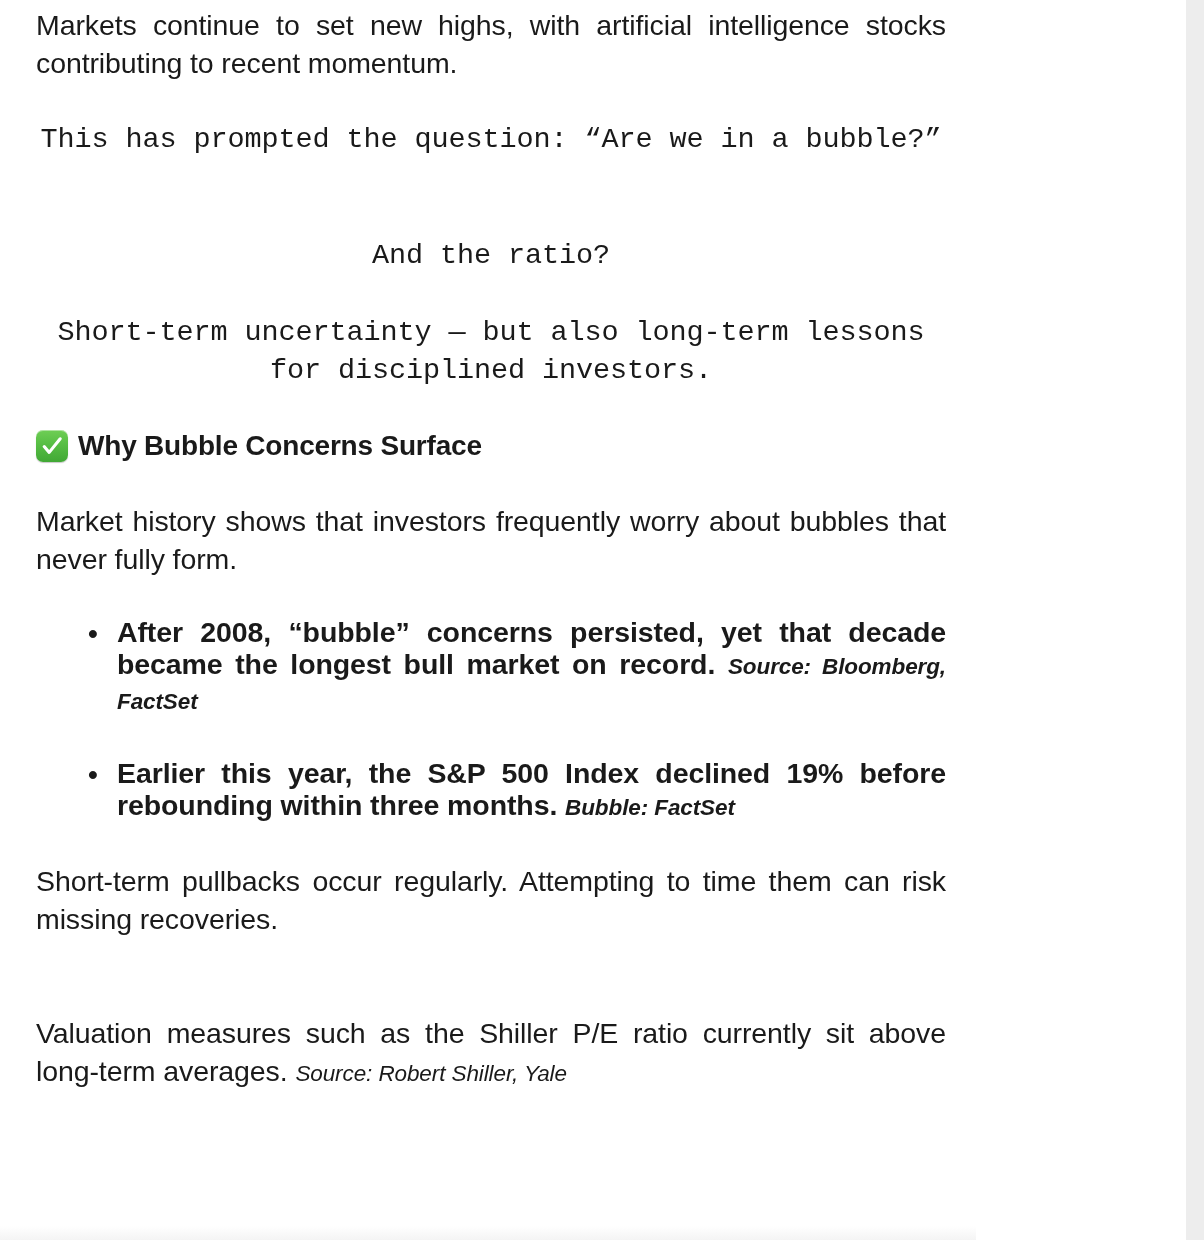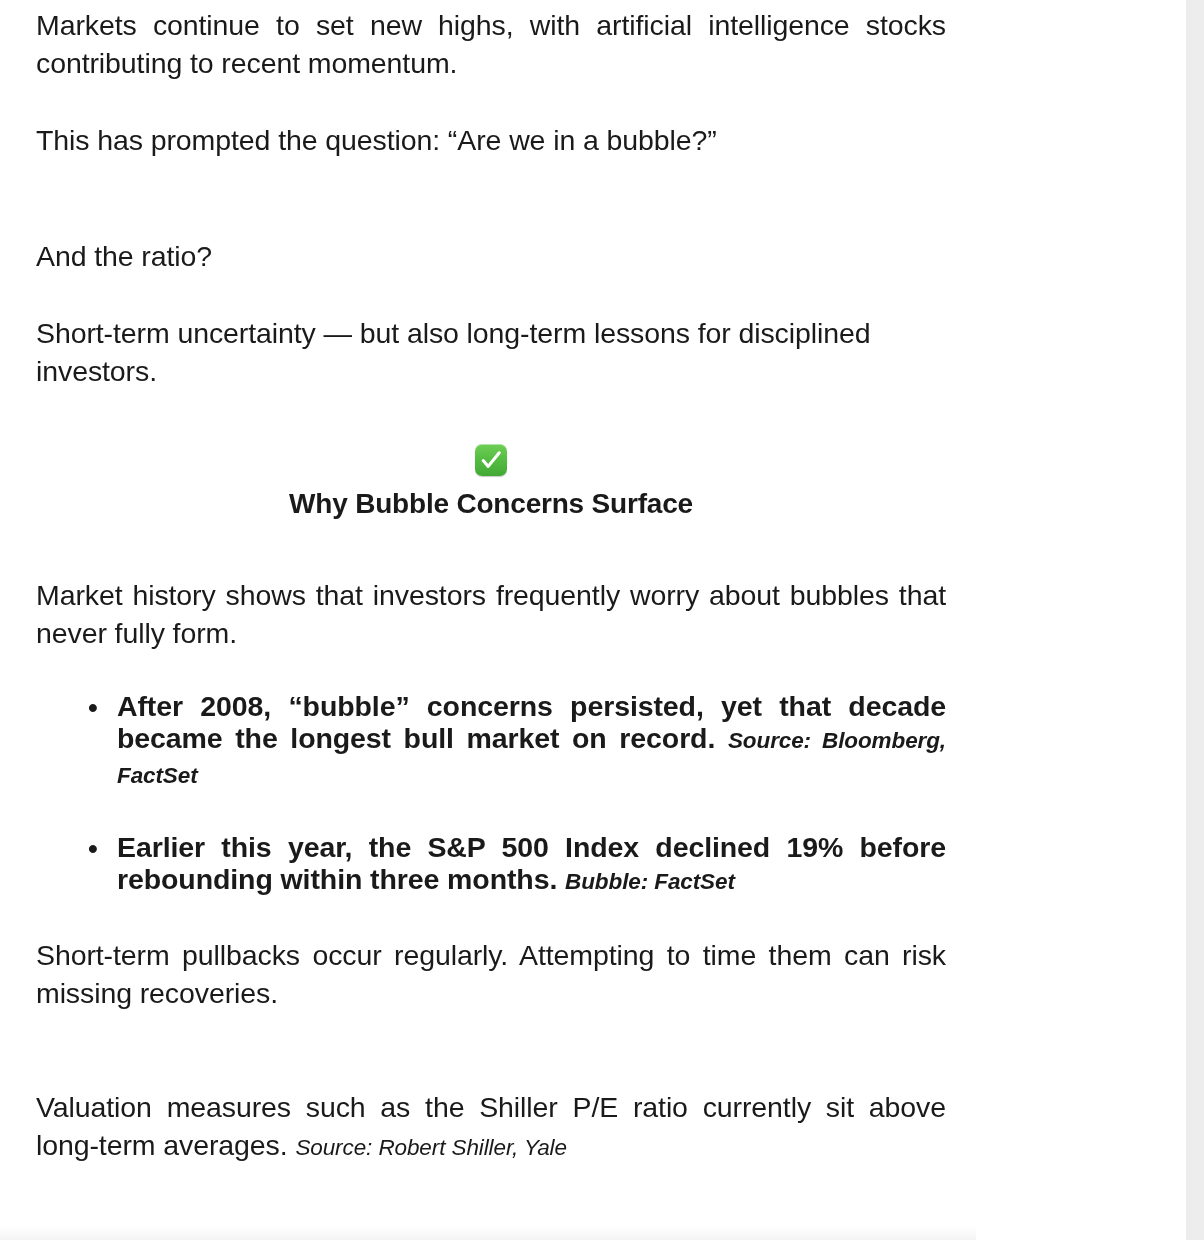--- a/index.html
+++ b/index.html
@@ -42,37 +42,37 @@
     font-size: 28.5px;
     line-height: 38px;
     margin: 0;
     padding: 0;
     text-align: justify;
     -webkit-hyphens: none;
     hyphens: none;
     letter-spacing: -0.1px;
   }
   .para.nowrapjust {
-    text-align: left;
+    text-align: center;
+    font-family: Liberation Mono, monospace;
   }
 
   .spacer-lg { height: 39px; }
   .spacer-md { height: 38px; }
   .spacer-sm { height: 30px; }
 
   
   .heading {
     display: flex;
     align-items: center;
     gap: 10px;
     font-size: 28px;
     font-weight: bold;
     line-height: 36px;
-    margin: 16px;
-    flex-direction: column;
+    margin: 0;
   }
   .heading-text {
     font-weight: bold;
     letter-spacing: -0.2px;
   }
 
   .check-emoji {
     position: relative;
     display: inline-block;
     width: 32px;

